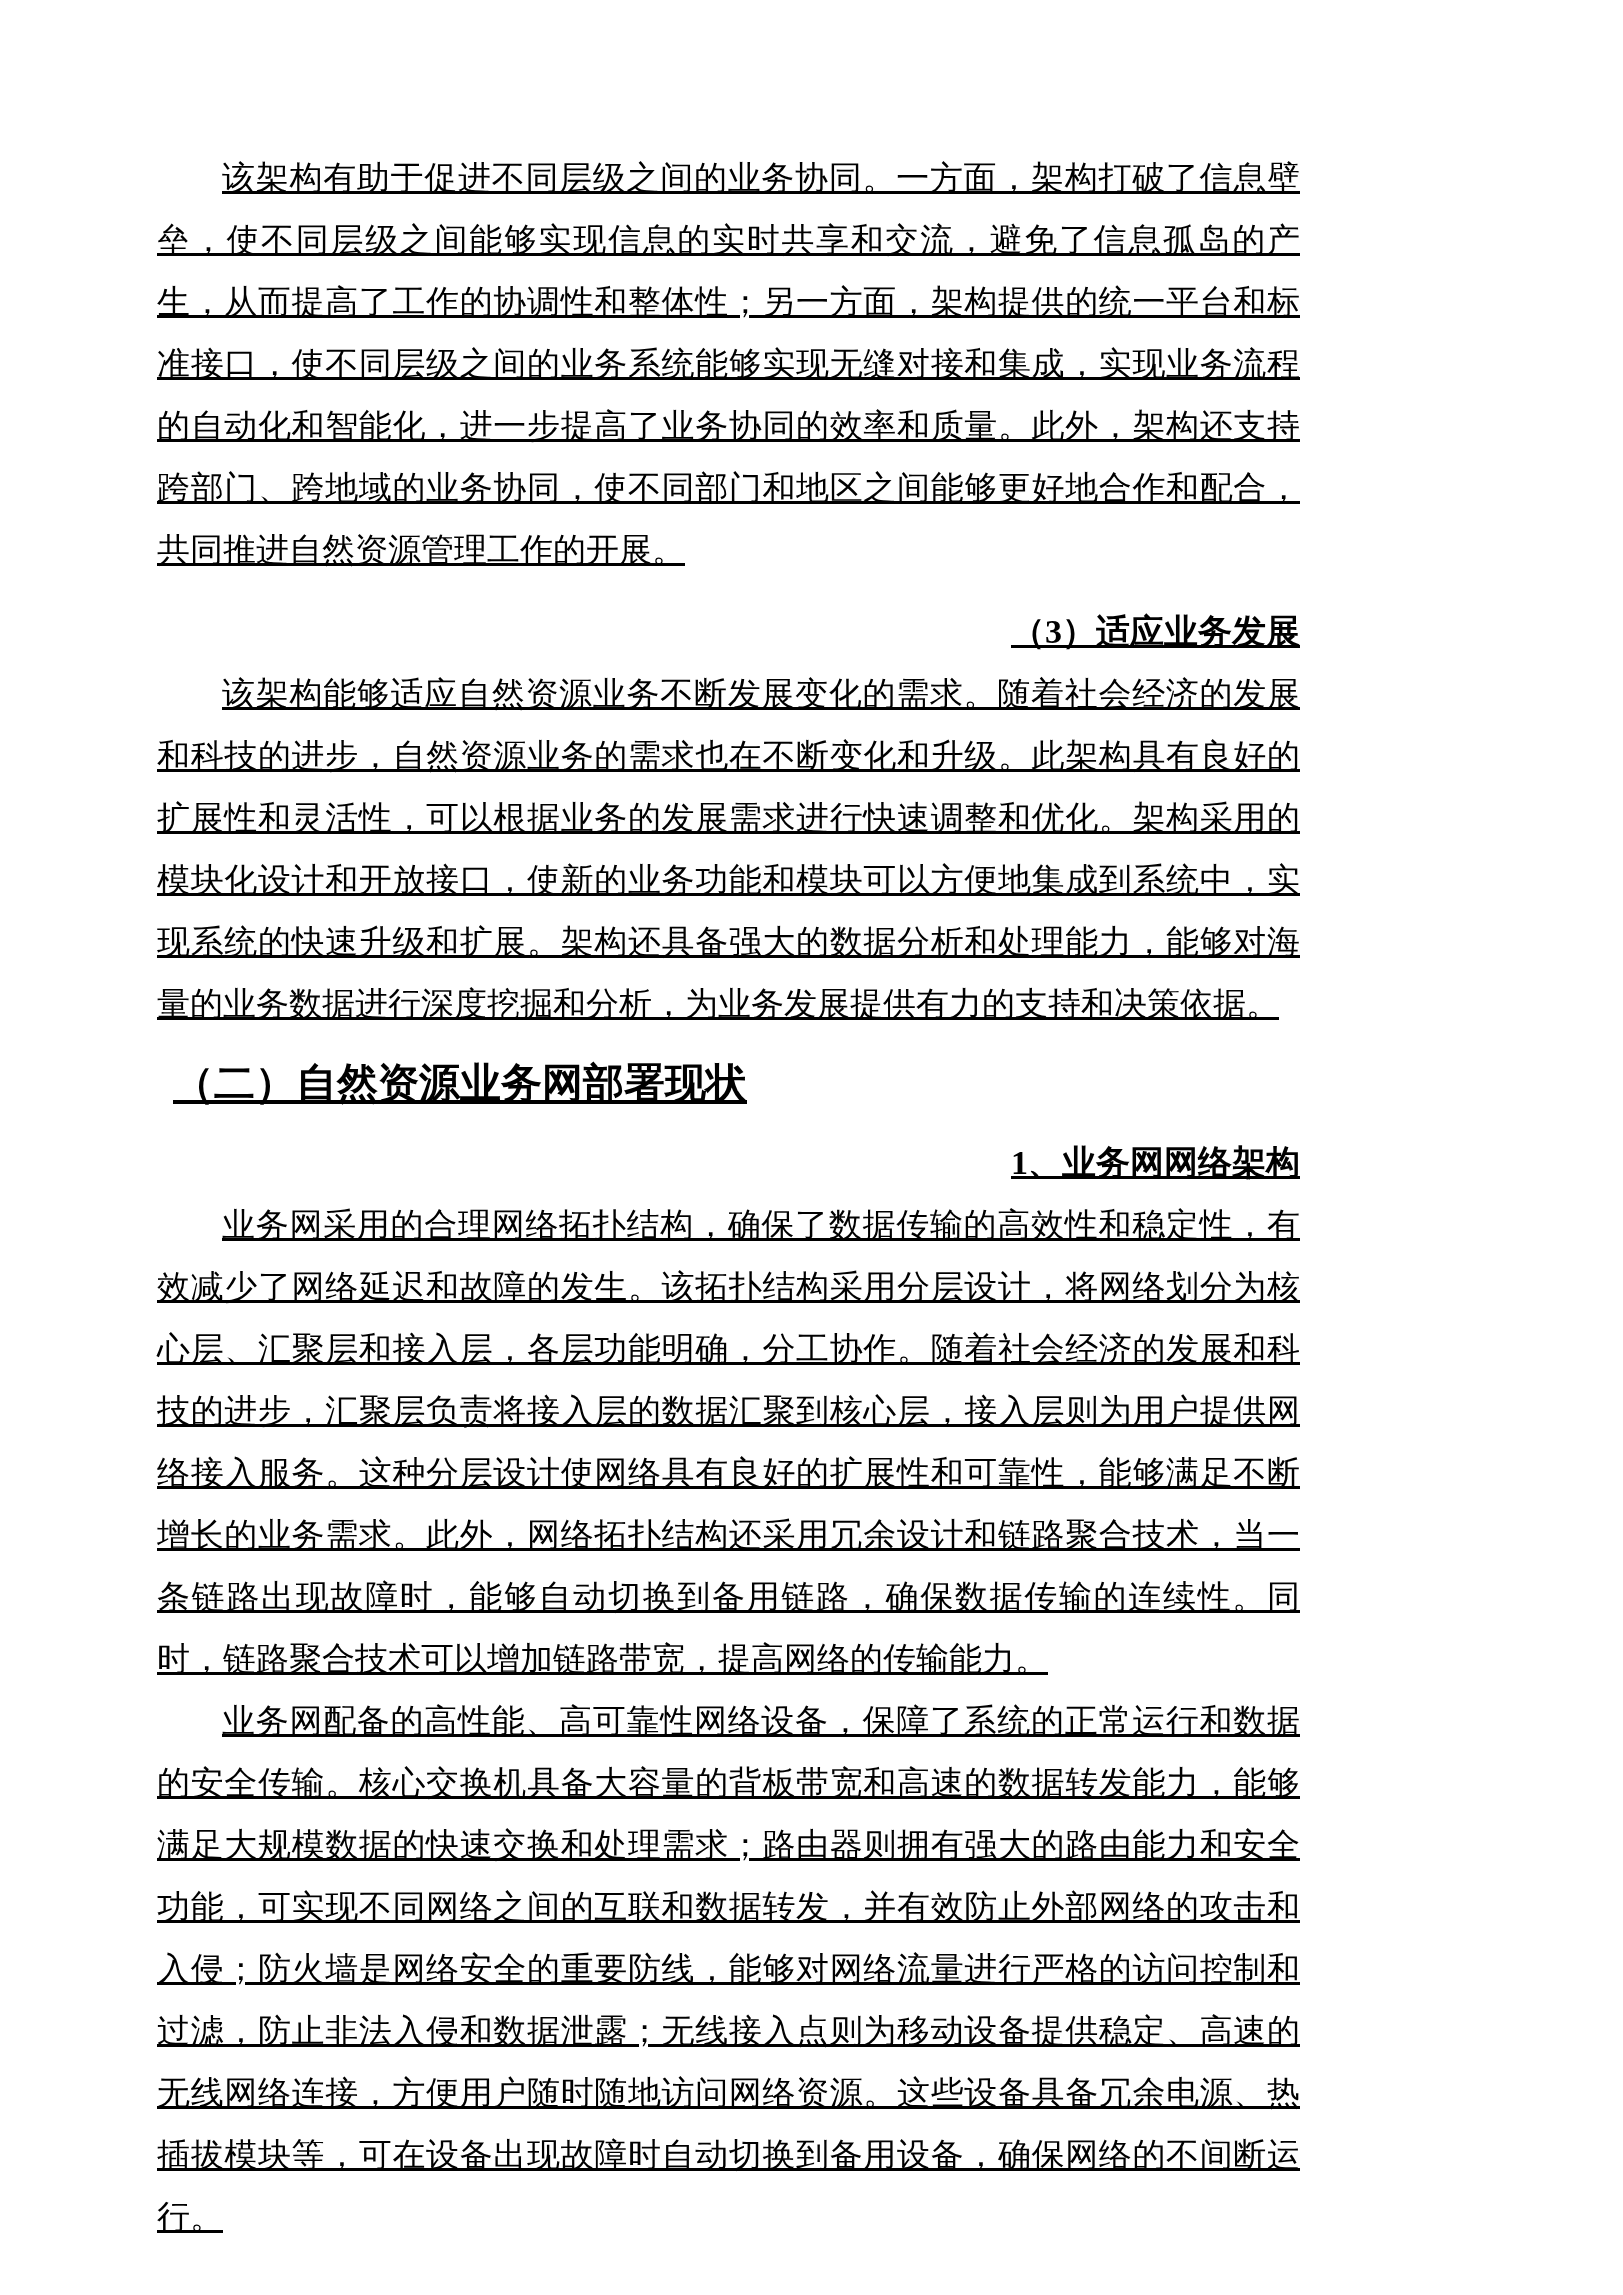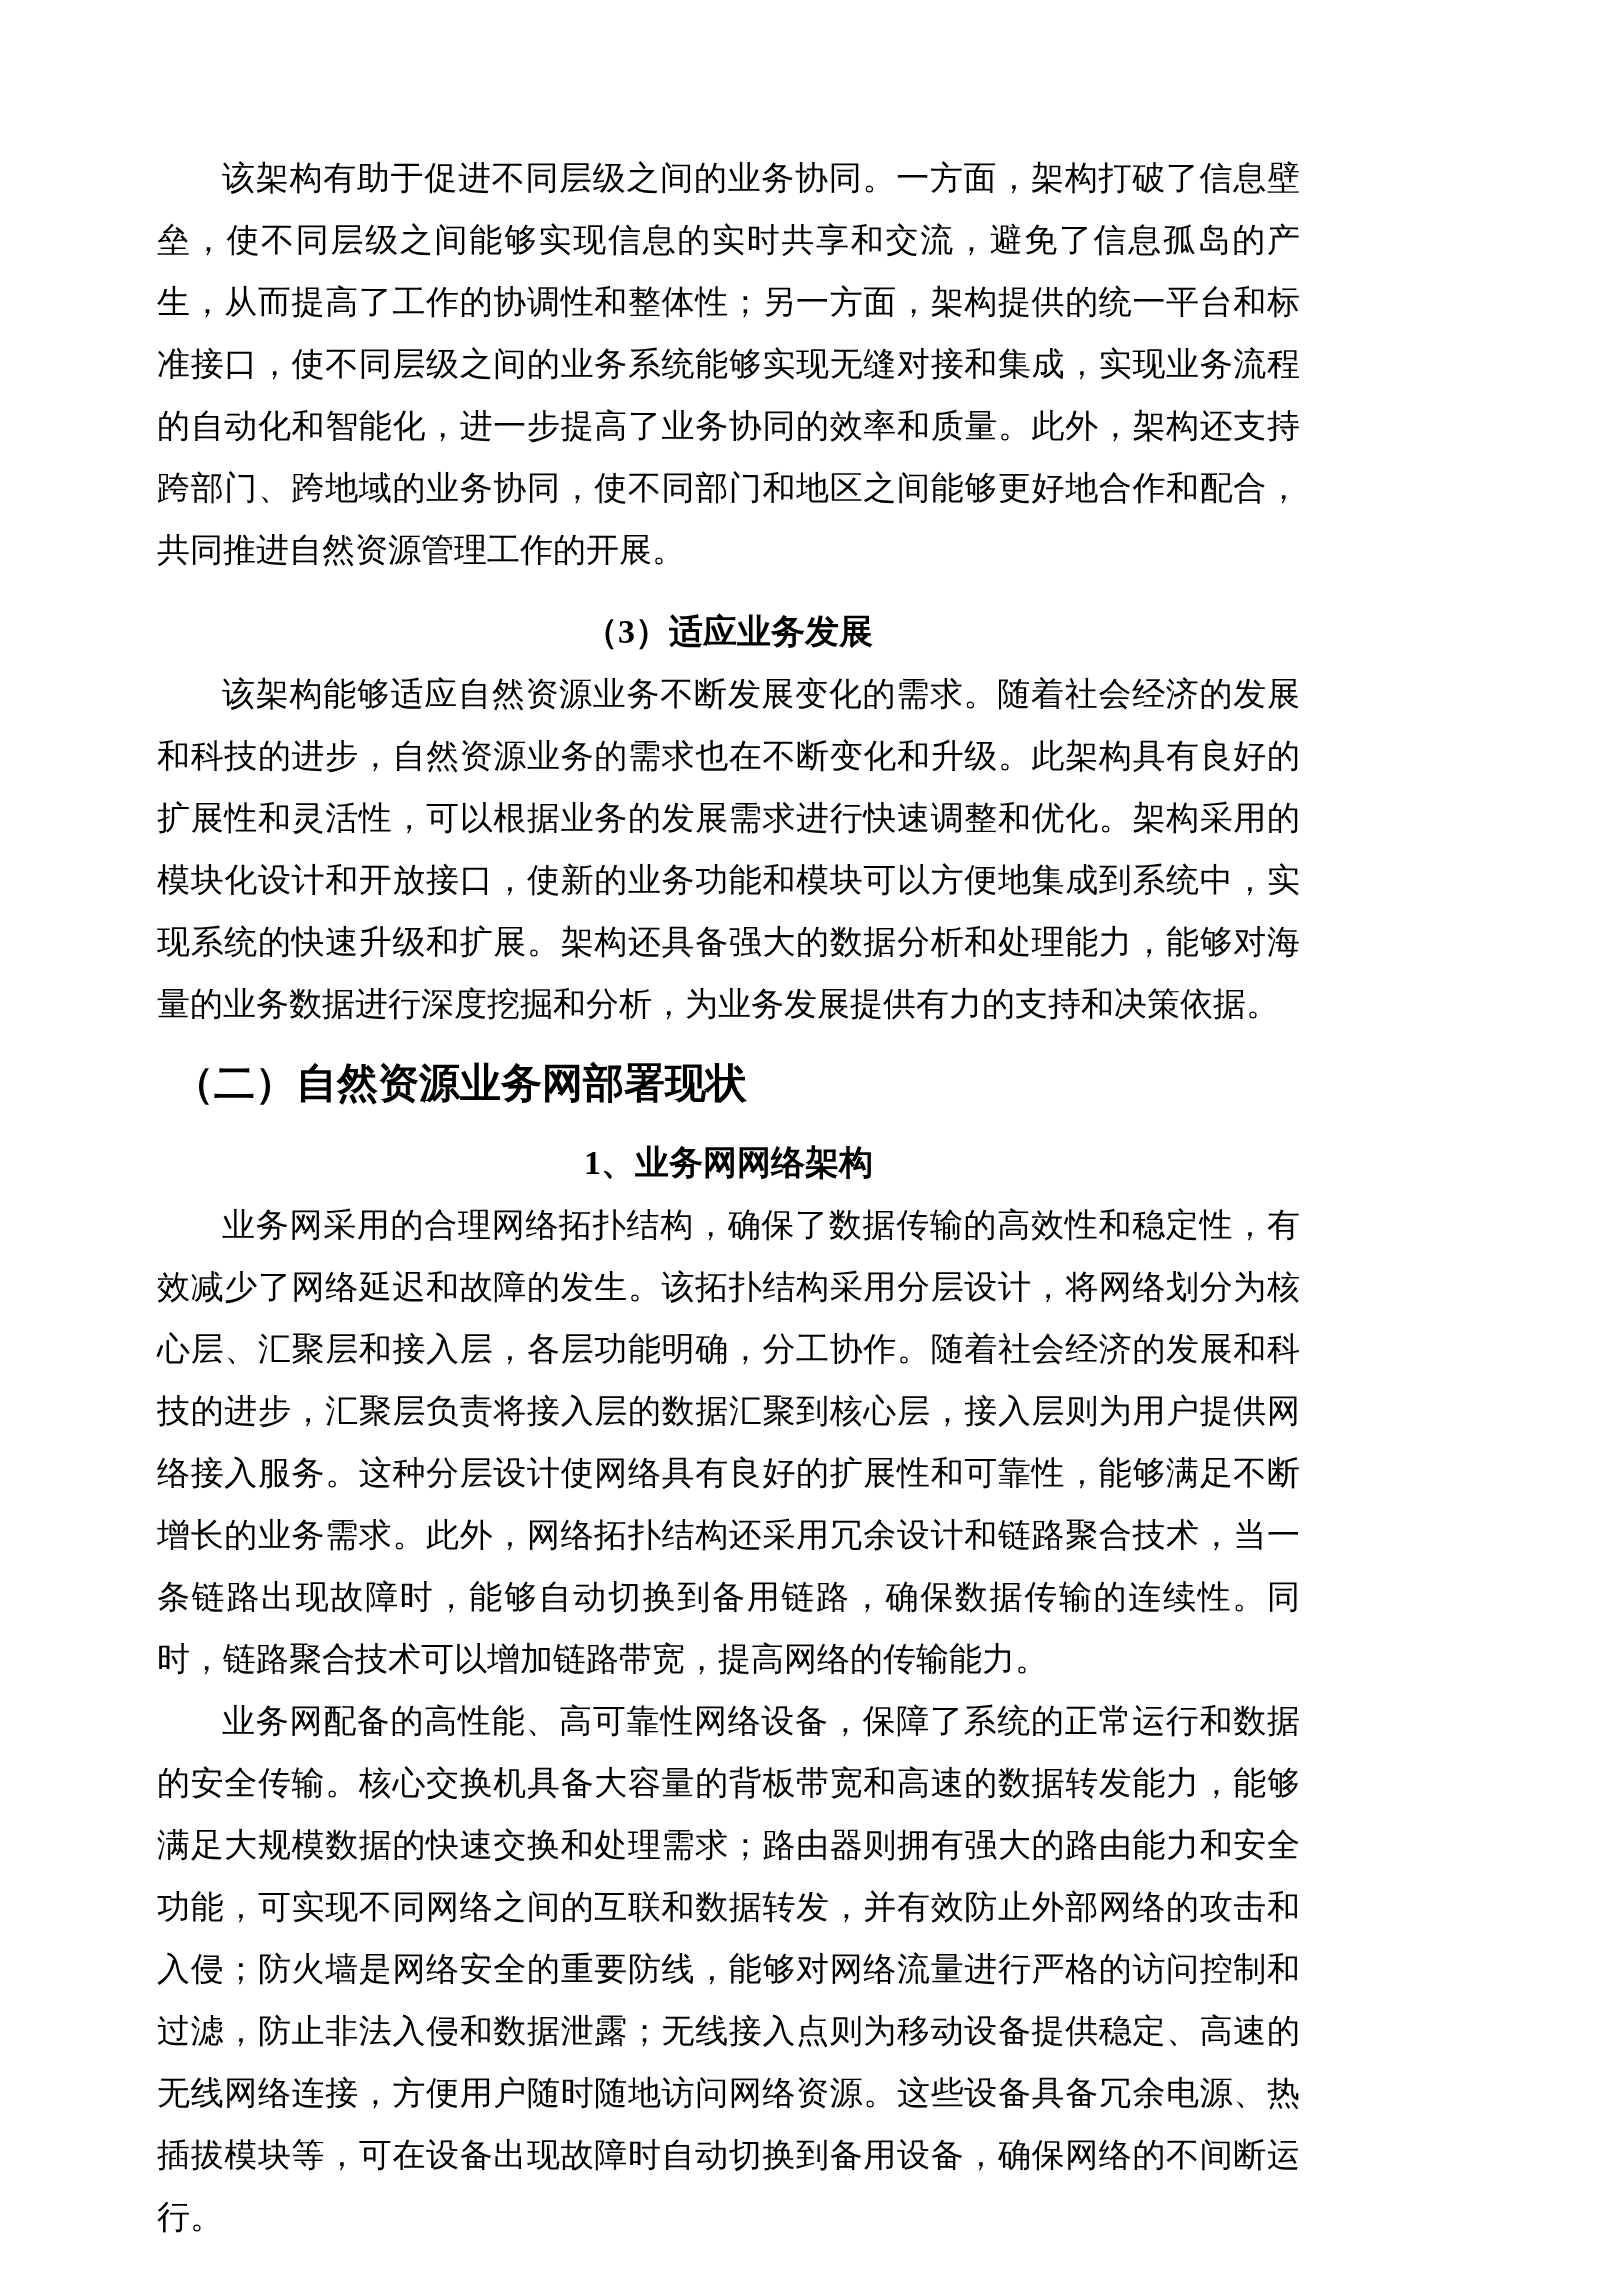--- a/index.html
+++ b/index.html
@@ -10,36 +10,37 @@
   .page {
     position: relative;
     width: 1458px;
     height: 2295px;
     box-sizing: border-box;
     padding: 147px 158px 0 157px;
     background: #ffffff;
     color: #000000;
     font-family: "Liberation Serif", "DejaVu Serif", serif;
     overflow: hidden;
+    text-decoration: underline;
   }
   .para {
     margin: 0;
     font-size: 33px;
     line-height: 62px;
     text-align: justify;
     text-justify: inter-ideograph;
     text-indent: 65px;
     word-break: normal;
   }
   .h3 {
     margin: 0;
     font-size: 34px;
     line-height: 62px;
     font-weight: bold;
-    text-align: center;
+    text-align: right;
   }
   .h2 {
     margin: 16px;
     font-size: 41px;
     line-height: 65px;
     font-weight: bold;
     text-align: left;
   }
   .mt30 { margin-top: 19.6px; }
   .mt12 { margin-top: 7.9px; }

